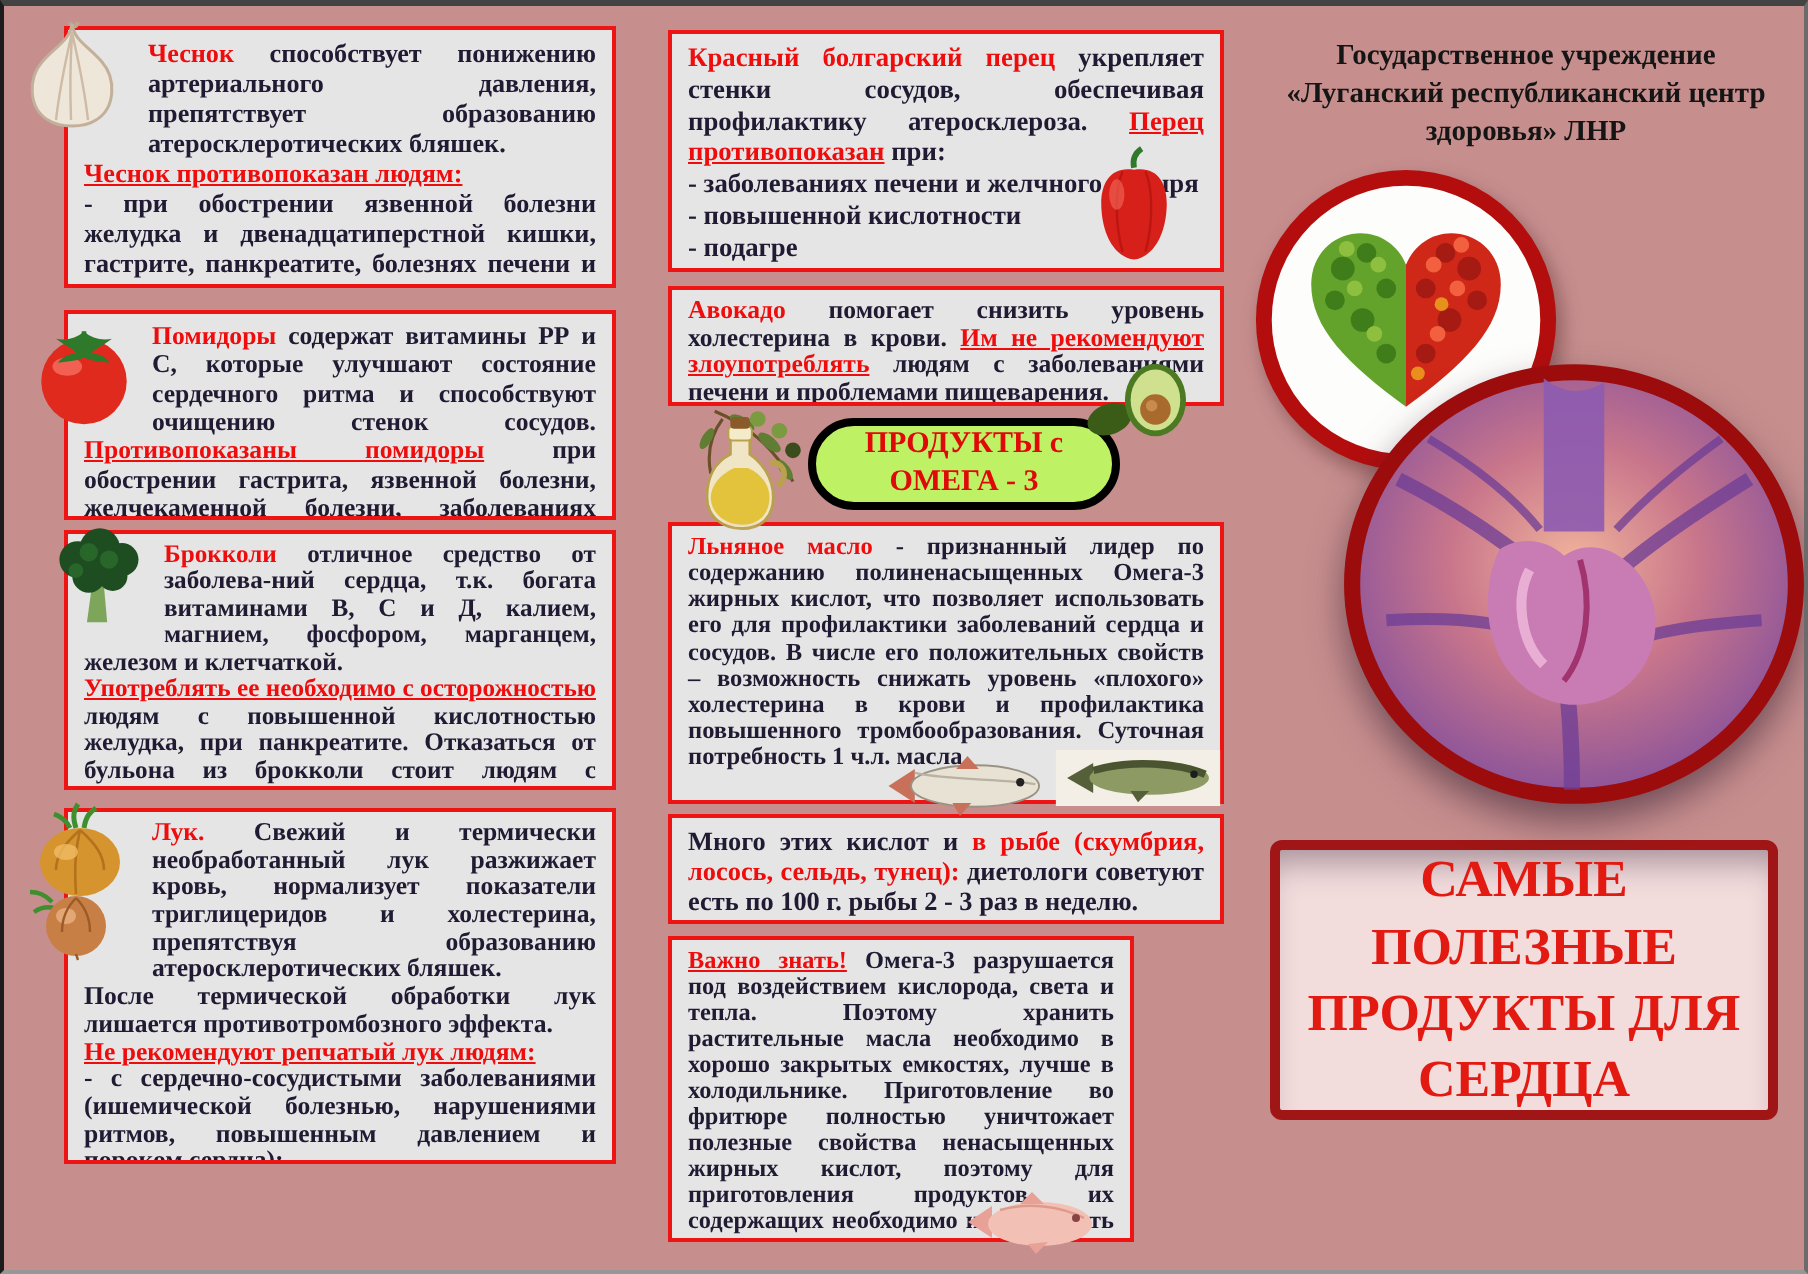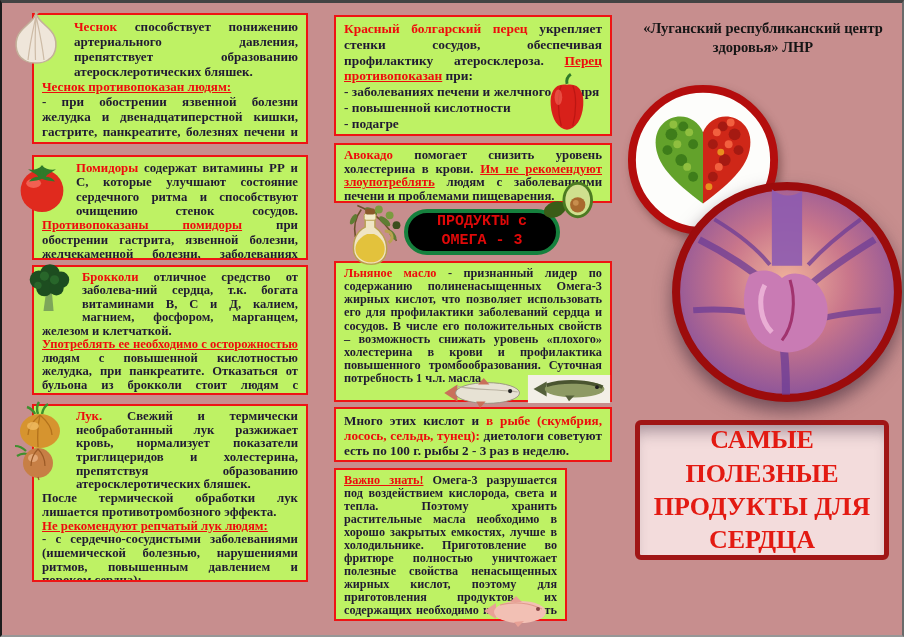--- a/index.html
+++ b/index.html
@@ -6,43 +6,43 @@
   .page{
     position:relative; width:904px; height:637px; box-sizing:border-box;
     background:#c78e8e; overflow:hidden;
     border-top:3px solid #434343; border-left:2px solid #1c1c1c;
     border-right:2px solid #6b6b6b; border-bottom:2px solid #979797;
     font-family:"Liberation Serif","DejaVu Serif",serif; font-weight:bold;
     color:#201a33;
   }
   .card{
     position:absolute; box-sizing:border-box;
-    background:#bef264; border:2px solid #ee1414;
+    background:#e5e5e5; border:2px solid #ee1414;
     padding:4px 8px 4px 8px; overflow:hidden;
   }
   .para{ margin:0; text-align:justify; }
   .seg-n{ color:#201a33; }
   .seg-r{ color:#ee0c0c; }
   .seg-ru{ color:#ee0c0c; text-decoration:underline; }
   .fl{ float:left; }
   .icon{ position:absolute; z-index:6; }
   .fs-garlic{ font-size:13.1px; line-height:1.15; }
   .fs-tomato{ font-size:12.8px; line-height:1.12; }
   .fs-broccoli{ font-size:12.6px; line-height:1.07; }
   .fs-onion{ font-size:12.8px; line-height:1.07; }
   .fs-pepper{ font-size:13.4px; line-height:1.18; }
   .fs-avocado{ font-size:12.8px; line-height:1.07; }
   .fs-flax{ font-size:12.3px; line-height:1.07; }
   .fs-fish{ font-size:13.2px; line-height:1.14; }
   .fs-imp{ font-size:12.2px; line-height:1.07; }
   .capsule{
     position:absolute; left:402px; top:206px; width:156px; height:46px;
-    box-sizing:border-box; background:#000000; border:4px solid #15803d;
+    box-sizing:border-box; background:#bef264; border:4px solid #000000;
     border-radius:26px; display:flex; flex-direction:column;
-    align-items:center; justify-content:center; z-index:5;font-family:Liberation Mono, monospace;
+    align-items:center; justify-content:center; z-index:5;
   }
   .capsule div{ color:#e00909; font-size:15px; line-height:1.25; text-align:center; }
   .org{
     position:absolute; left:628px; top:16px; width:266px; text-align:center;
     font-size:14.5px; line-height:1.3; color:#151515; z-index:2;
   }
   .c-veg{ left:622px; top:80px; z-index:3; filter:drop-shadow(3px 5px 5px rgba(70,30,30,.45)); }
   .c-heart{ left:667px; top:176px; z-index:4; filter:drop-shadow(0 9px 9px rgba(45,25,45,.55)); }
   .title-box{
     position:absolute; left:633px; top:417px; width:254px; height:140px;
@@ -225,20 +225,21 @@
   <svg class="icon" style="left:478px;top:590px" width="72" height="36" viewBox="0 0 72 36">
     <path d="M4 18 L16 10 L16 26Z" fill="#e8a196"></path>
     <ellipse cx="40" cy="19" rx="26" ry="11" fill="#f2c0b4"></ellipse>
     <path d="M30 9 L36 3 L42 9Z" fill="#e8a196"></path>
     <path d="M20 12 C34 8 50 10 62 16" stroke="#e09a8c" stroke-width="1.2" fill="none"></path>
     <path d="M34 29 L38 34 L44 28Z" fill="#e8a196"></path>
     <circle cx="58" cy="16" r="2" fill="#884444"></circle>
   </svg>
 
   <div class="org">
+      <div>Государственное учреждение</div>
       <div>«Луганский республиканский центр</div>
       <div>здоровья» ЛНР</div>
     </div>
 
   <div class="c-veg" style="position:absolute">
     <svg width="158" height="154" viewBox="0 0 156 156">
       <circle cx="78" cy="78" r="72" fill="#fdfdfb" stroke="#b40d0d" stroke-width="8"></circle>
       <path d="M78 122 C48 100 30 82 30 60 C30 44 42 34 55 34 C65 34 74 40 78 50Z" fill="#63a22b"></path>
       <path d="M78 122 C108 100 126 82 126 60 C126 44 114 34 101 34 C91 34 82 40 78 50Z" fill="#cf2718"></path>
       <g fill="#3e7d1a">

